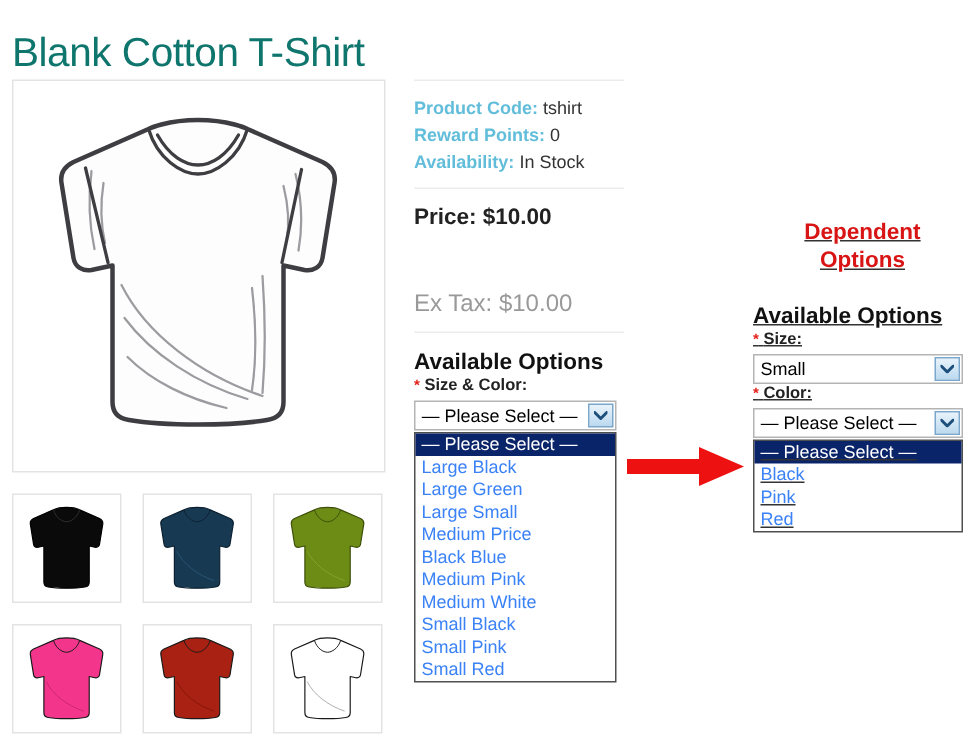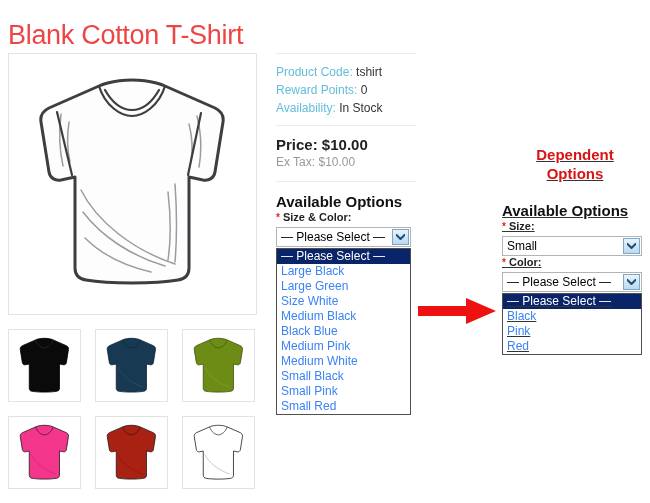--- a/index.html
+++ b/index.html
@@ -17,21 +17,21 @@
     position: relative;
   }
 
   
   #page-title {
     position: absolute;
     left: 8px;
     top: 2px;
     font-size: 27px;
     font-weight: normal;
-    color: #ef4444;
+    color: #0f766e;
     letter-spacing: -0.3px;
     white-space: nowrap;
   }
 
   
   #gallery {
     position: absolute;
     left: 8px;
     top: 53px;
     width: 251px;
@@ -83,37 +83,39 @@
   .spec-list {
     padding: 9px 0 8px 0;
   }
   .spec-row {
     line-height: 18px;
     font-size: 12px;
     white-space: nowrap;
   }
   .spec-label {
     color: #61bdda;
+    font-weight: bold;
   }
   .spec-value {
     color: #333333;
   }
   #price-block {
     padding: 9px 0 10px 0;
   }
   #price-main {
     font-size: 15px;
     font-weight: bold;
     color: #222222;
     line-height: 19px;
   }
   #price-extax {
-    font-size: 12px;
+    font-size: 16px;
     color: #999999;
     line-height: 17px;
+    margin-top: 40px;
   }
 
   .options-heading {
     font-size: 15px;
     font-weight: bold;
     color: #111111;
     margin: 11px 0 0 0;
     line-height: 18px;
     white-space: nowrap;
   }
@@ -373,22 +375,22 @@
       <svg width="9" height="6" viewBox="0 0 9 6" aria-hidden="true">
         <path d="M0.5 1 L4.5 5 L8.5 1" fill="none" stroke="#1d4f7c" stroke-width="2" stroke-linecap="round" stroke-linejoin="round"></path>
       </svg>
     </span>
   </div>
 
   <ul class="dropdown-list" id="size-color-list">
     <li class="selected">— Please Select —</li>
     <li>Large Black</li>
     <li>Large Green</li>
-    <li>Size White</li>
-    <li>Medium Black</li>
+    <li>Large Small</li>
+    <li>Medium Price</li>
     <li>Black Blue</li>
     <li>Medium Pink</li>
     <li>Medium White</li>
     <li>Small Black</li>
     <li>Small Pink</li>
     <li>Small Red</li>
   </ul>
 </div>
 
 <div id="annotation-arrow">

